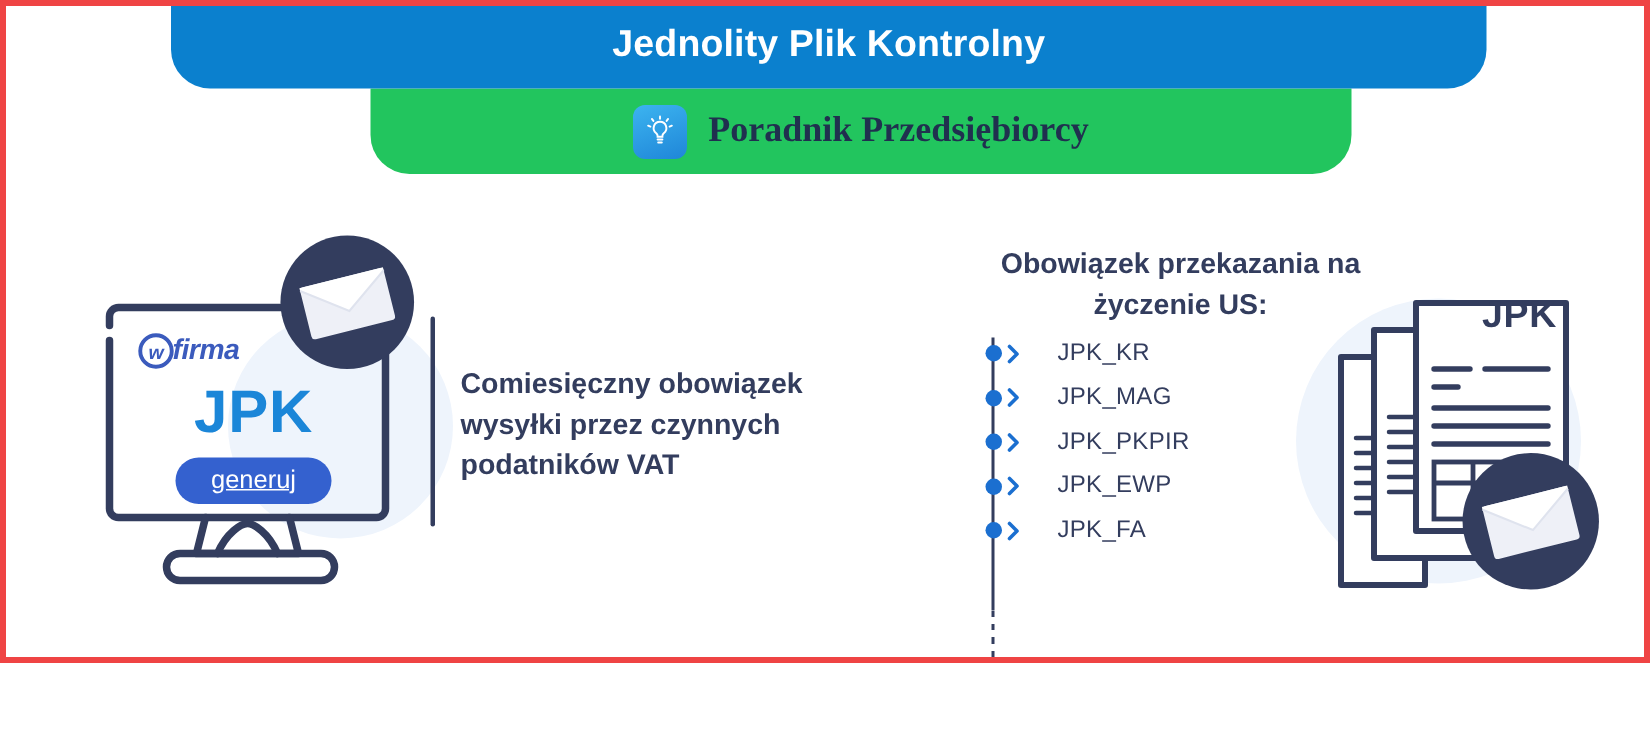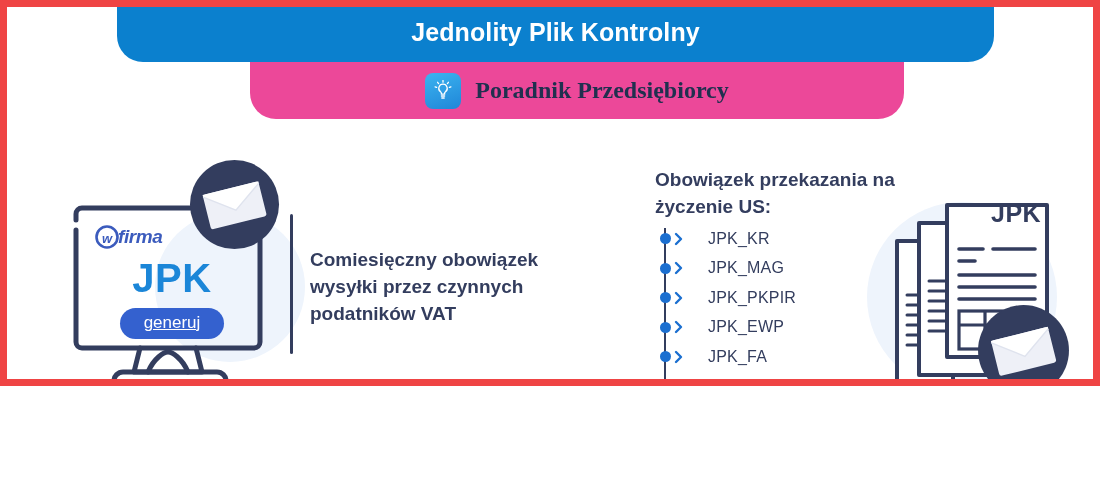--- a/index.html
+++ b/index.html
@@ -7,24 +7,24 @@
     padding: 0;
     background: #ffffff;
   }
   body {
     font-family: "Liberation Sans", sans-serif;
   }
 
   #infographic {
     position: relative;
     width: 1100px;
-    height: 386px;
+    height: 442px;
     box-sizing: border-box;
     background: #ffffff;
-    border: 7px solid #ef4444;
+    border: 4px solid #ef4444;
     overflow: hidden;
   }
 
   
   .header-bar {
     position: absolute;
     left: 110px;
     top: -4px;
     width: 877px;
     height: 59px;
@@ -42,21 +42,21 @@
     letter-spacing: 0.1px;
     white-space: nowrap;
   }
 
   .subtitle-band {
     position: absolute;
     left: 243px;
     top: 55px;
     width: 654px;
     height: 57px;
-    background: #ec4899;
+    background: #22c55e;
     border-radius: 0 0 26px 26px;
     display: flex;
     align-items: center;
     justify-content: center;
     z-index: 3;
   }
   .subtitle-inner {
     display: flex;
     align-items: center;
     gap: 14px;
@@ -190,20 +190,21 @@
   }
   .right-heading {
     position: absolute;
     left: 3px;
     top: 0;
     width: 270px;
     font-size: 19px;
     font-weight: bold;
     color: #333d5e;
     line-height: 1.4;
+    text-align: center;
   }
   .timeline {
     position: absolute;
     left: 6px;
     top: 57px;
     width: 300px;
   }
   .timeline-line {
     position: absolute;
     left: 6px;

